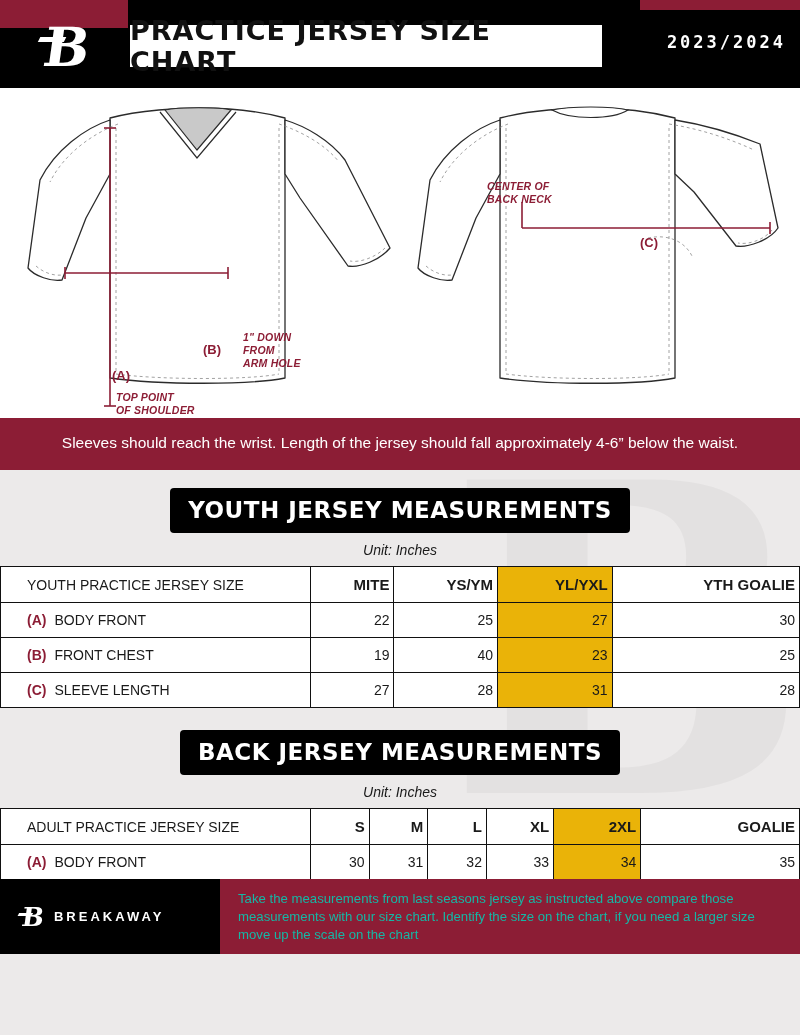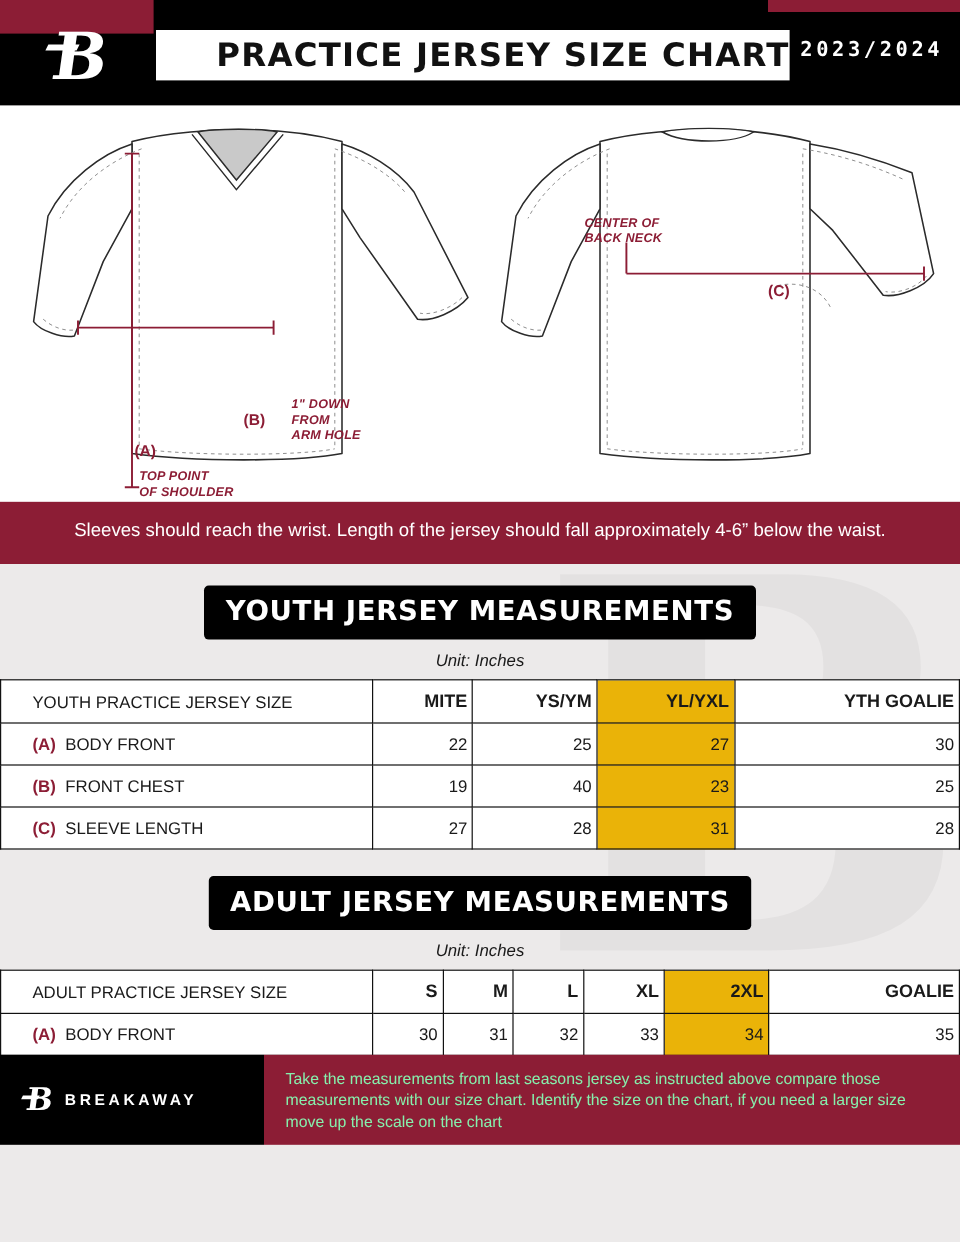--- a/index.html
+++ b/index.html
@@ -41,23 +41,23 @@
   }
   .logo-b:before {
     content:"";
     position:absolute; left:-6px; top:22px;
     width: 26px; height: 5px; background:#fff;
     transform: skewX(-20deg);
   }
   .title-plate {
     position: absolute;
     left: 130px; top: 25px;
-    width: 528px; height: 42px;
+    width: 472px; height: 42px;
     background: #fff;
-    display: flex; align-items: center; justify-content: flex-end;
+    display: flex; align-items: center; justify-content: center;
   }
   .title-plate h1 {
     margin:0;
     font-size: 27px;
     font-weight: bold;
     letter-spacing: 1px;
     color:#111;
     font-family: "DejaVu Sans", sans-serif;
   }
   .season {
@@ -179,21 +179,21 @@
     position: relative;
   }
   .footer-logo:before {
     content:""; position:absolute; left:-4px; top:11px;
     width:14px; height:3px; background:#fff; transform: skewX(-20deg);
   }
   .footer-name {
     color:#fff; font-size: 13px; letter-spacing: 3px; font-weight: bold;
   }
   .footer-right {
-    flex:1; background: #8c1d35; color:#86efac;
+    flex:1; background: #8c1d35; color:#14b8a6;
     font-size: 13.2px; line-height: 1.35;
     padding: 10px 14px 10px 18px;
     display:flex; align-items:center;
   }
 
   
   .watermark {
     position:absolute; right: -10px; top: 470px;
     font-family: "DejaVu Serif", serif;
     font-size: 430px; font-weight: bold;
@@ -336,21 +336,21 @@
           <td>28</td>
           <td class="shade">31</td>
           <td>28</td>
         </tr>
       </tbody>
     </table>
   </div>
 
   <div class="section">
     <div class="sec-head">
-      <div class="plate">ADULT JERSEY MEASUREMENTS</div>
+      <div class="plate">BACK JERSEY MEASUREMENTS</div>
     </div>
     <div class="unit">Unit: Inches</div>
     <table>
       <thead>
         <tr>
           <th class="rowlabel" style="width:310px;">ADULT PRACTICE JERSEY SIZE</th>
           <th>S</th>
           <th>M</th>
           <th>L</th>
           <th>XL</th>

